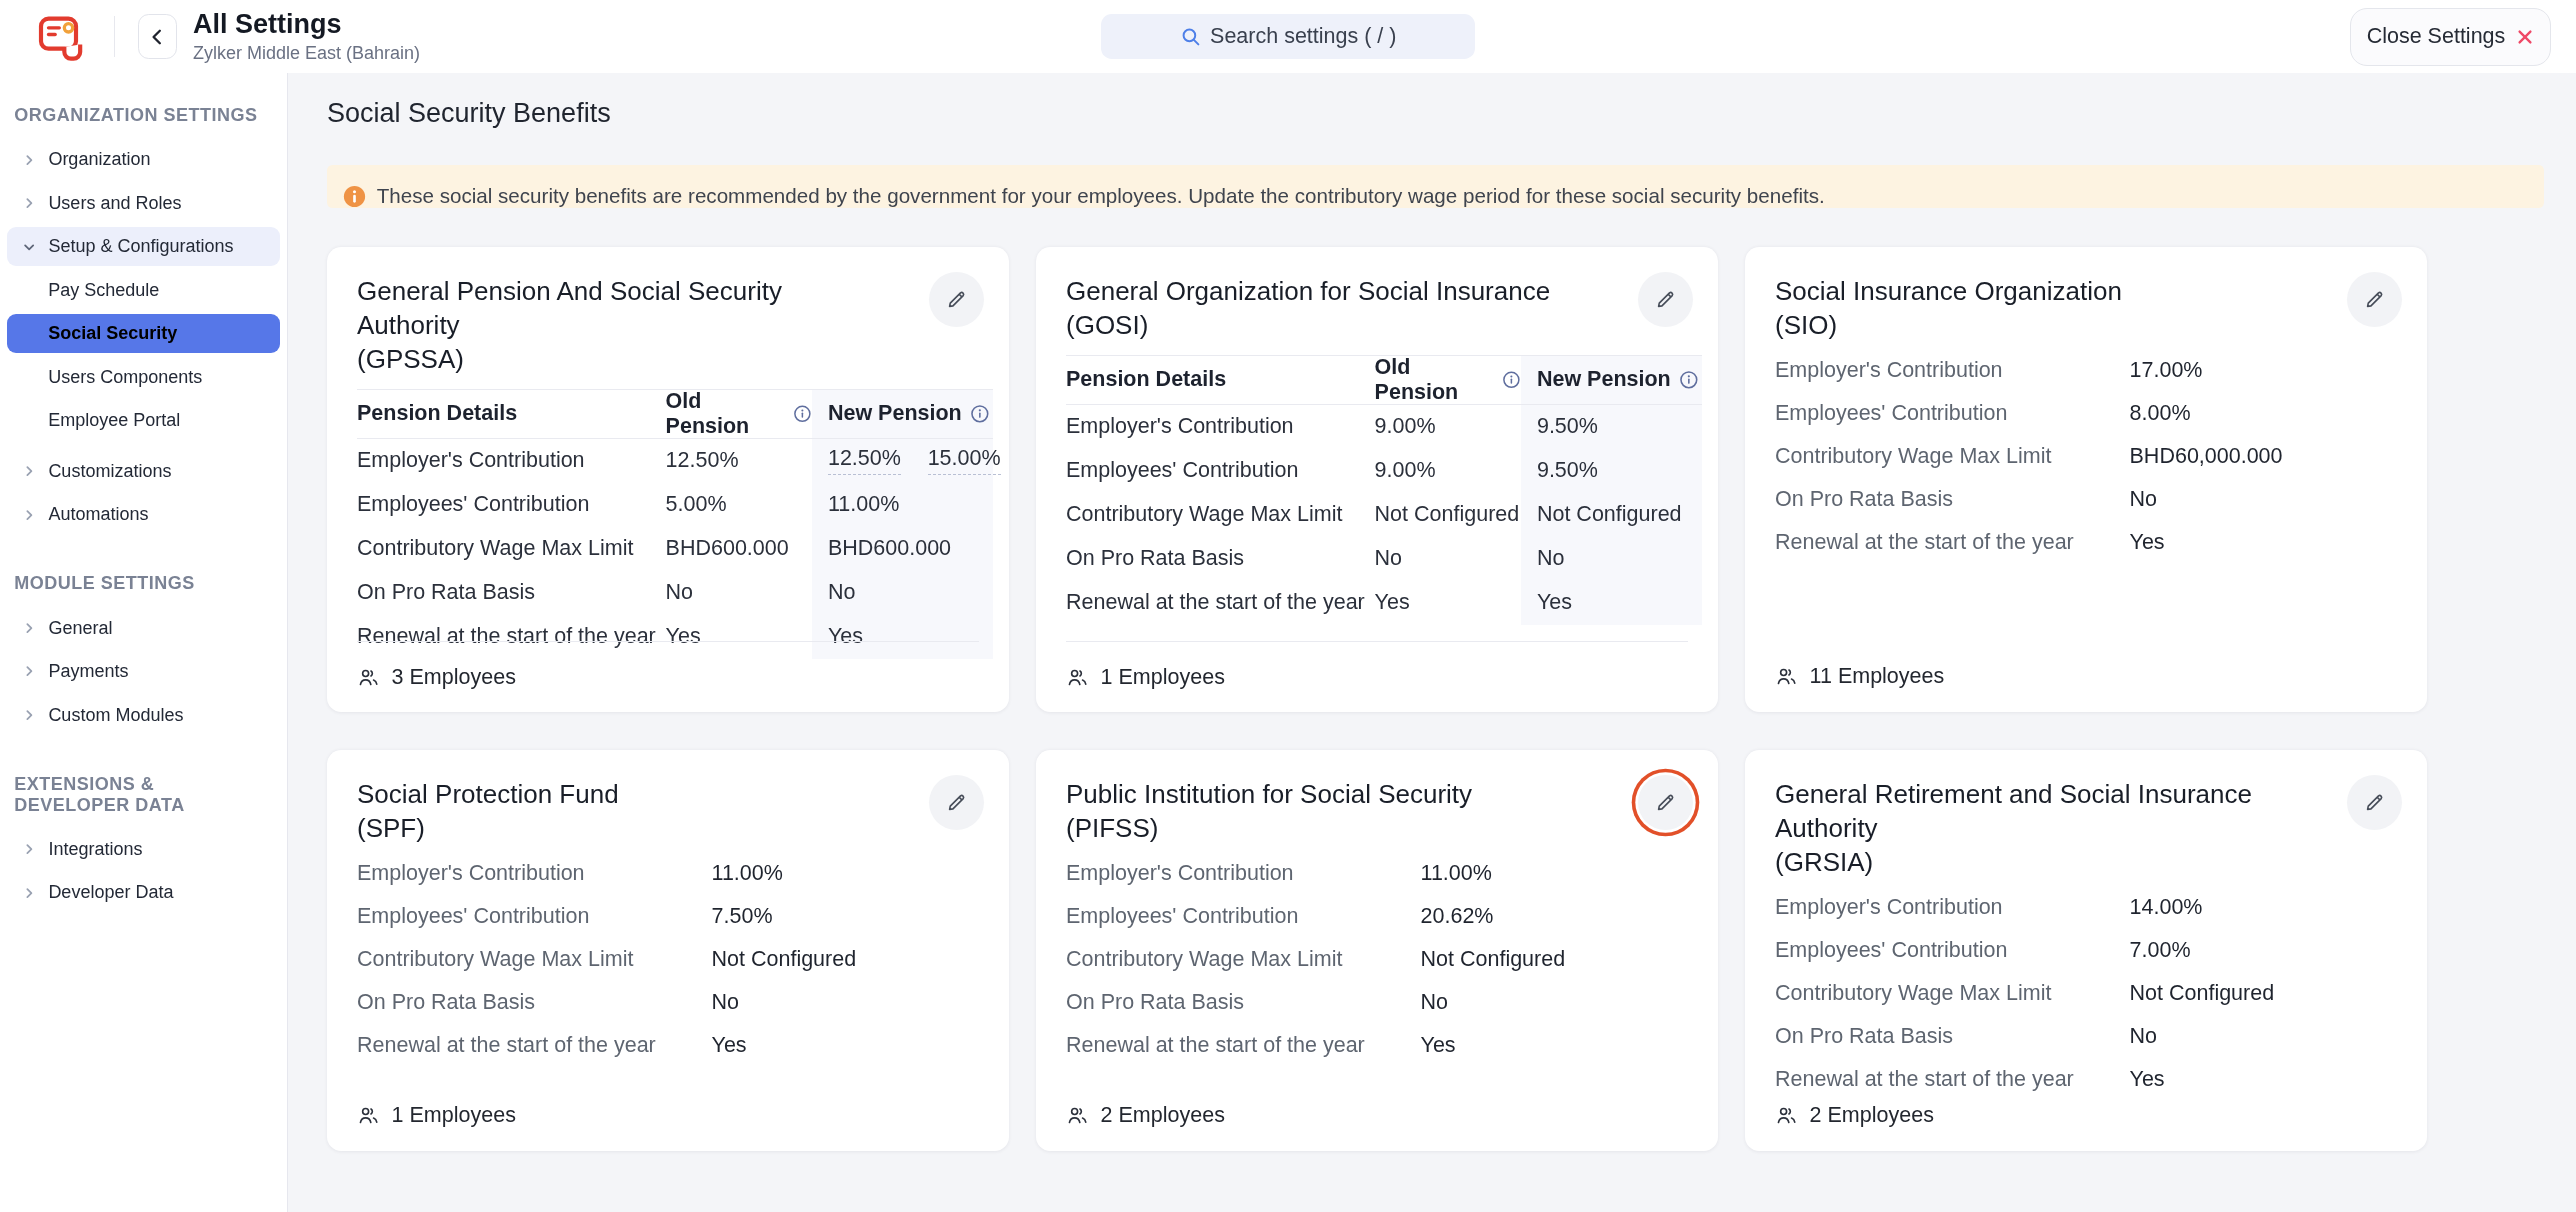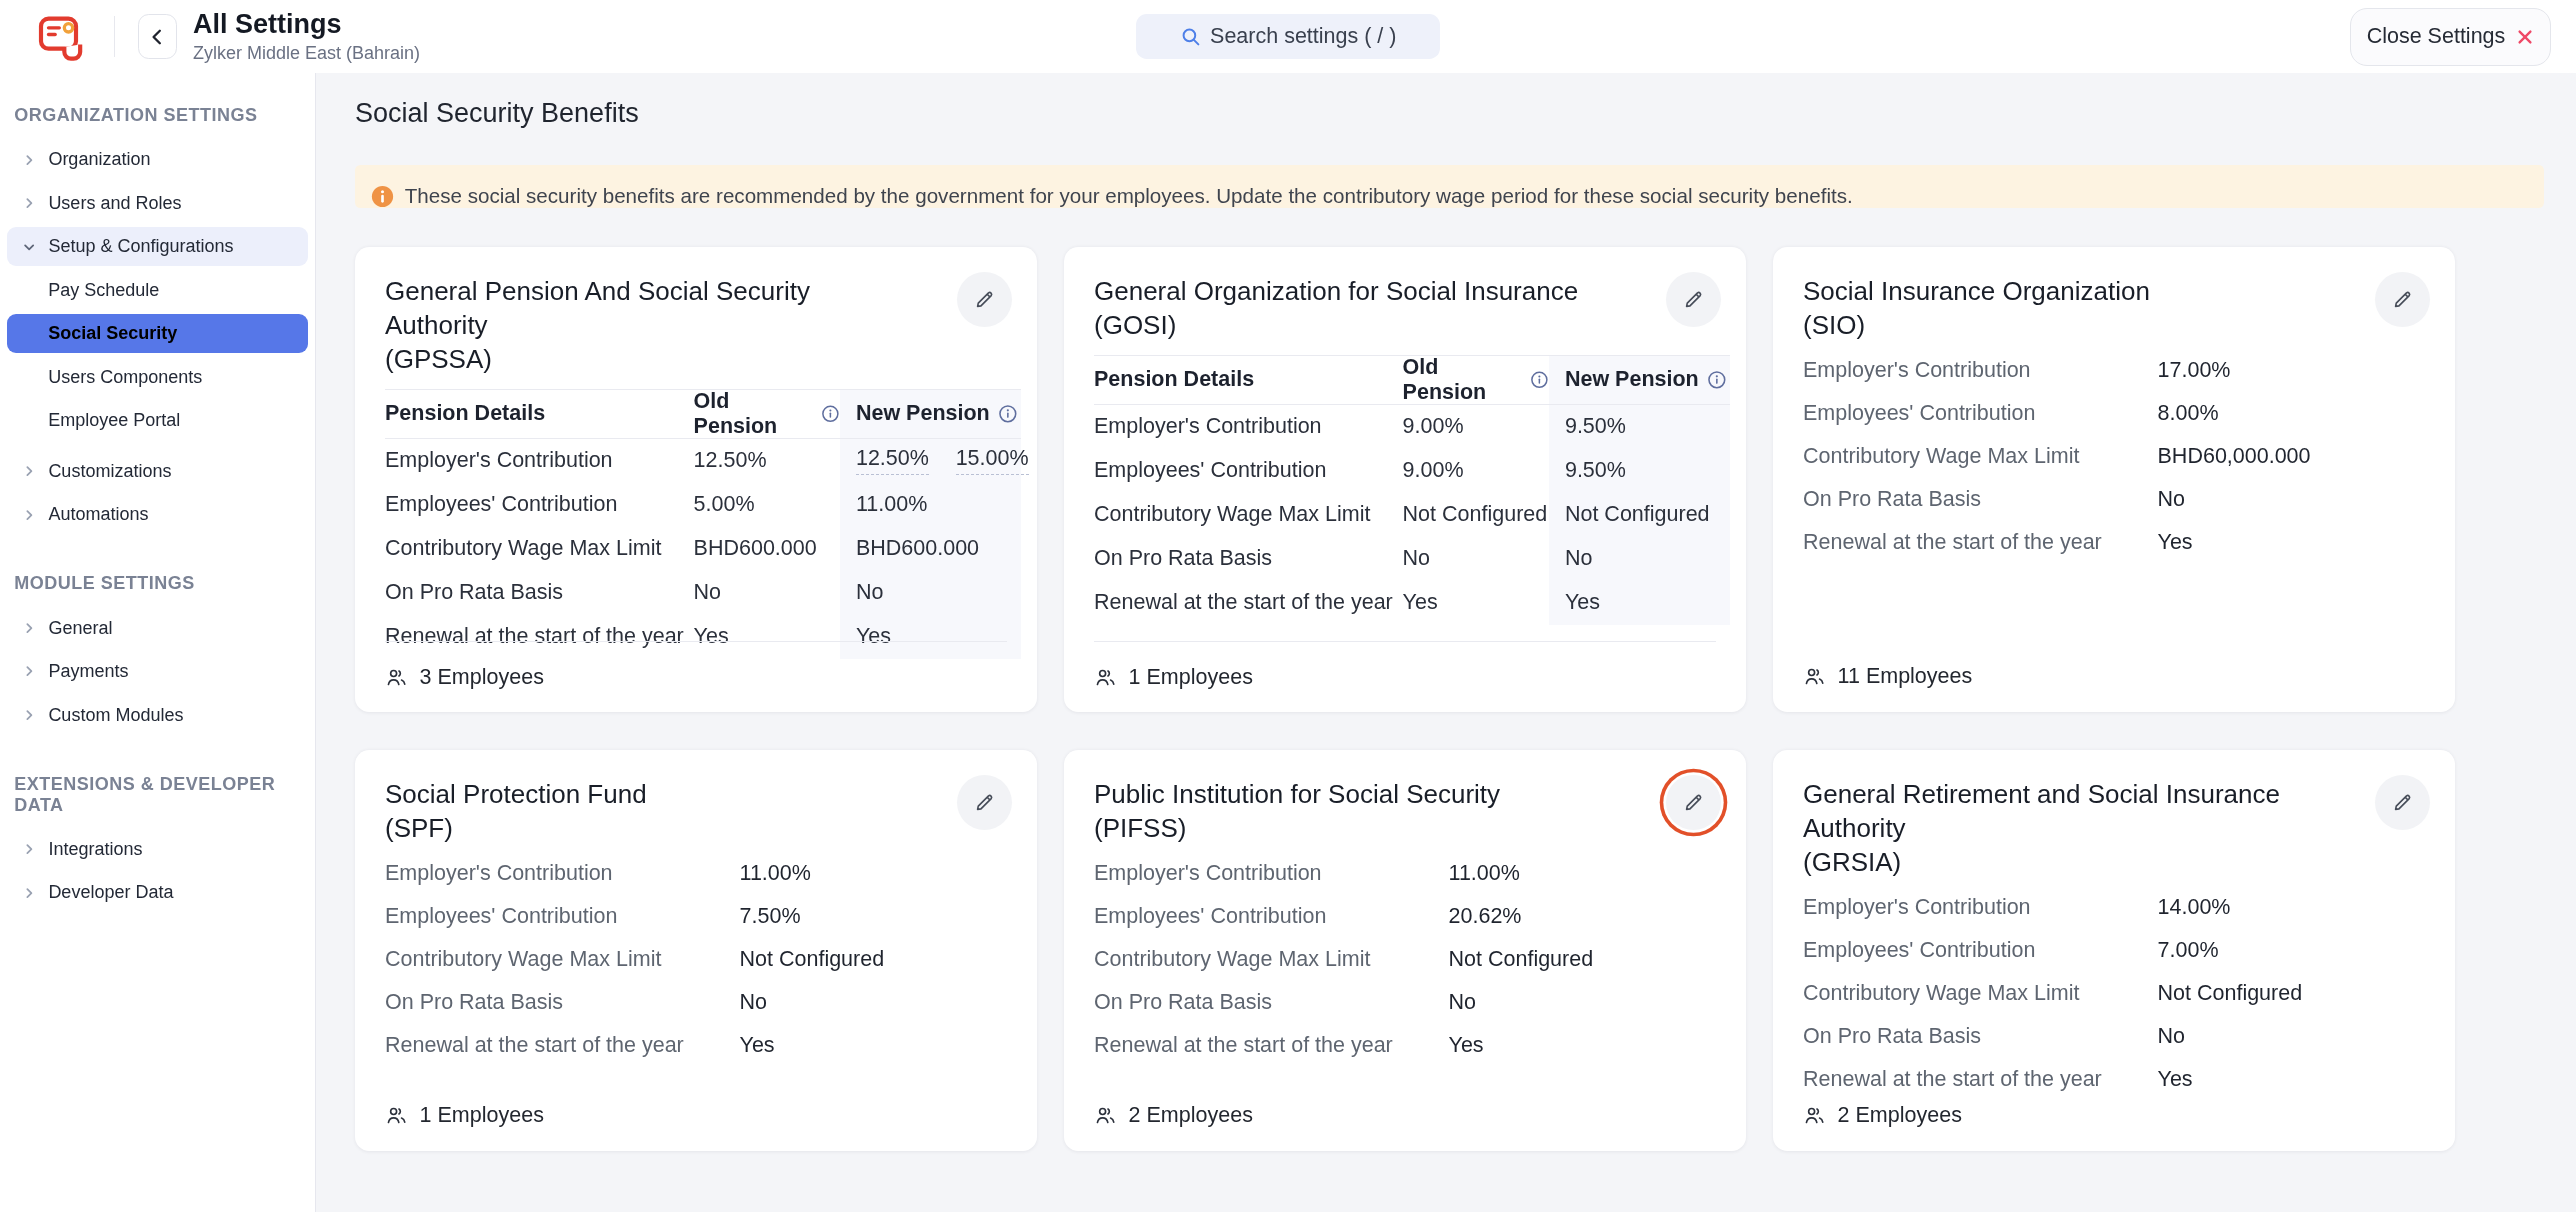--- a/index.html
+++ b/index.html
@@ -7,27 +7,27 @@
   body { font-family:"Liberation Sans", sans-serif; background:#f4f5f8; color:#20252f; }
 
   
   .header { height:73px; background:#ffffff; display:flex; align-items:center; padding:0 25px 0 36px; position:relative; }
   .logo { width:55px; height:50px; flex:0 0 auto; }
   .hdr-divider { width:0.9px; height:41px; background:#e7e8ee; margin:0 23px; }
   .back-btn { width:39px; height:45px; border:0.9px solid #e2e4eb; background:#fff; border-radius:10.7px; display:flex; align-items:center; justify-content:center; cursor:pointer; }
   .title-block { margin-left:16px; }
   .app-title { font-size:27px; font-weight:700; color:#141923; line-height:30px; }
   .app-subtitle { font-size:18px; color:#6a7183; margin-top:3.6px; }
-  .search-pill { position:absolute; left:50%; top:14.3px; transform:translateX(-50%); width:304px; height:45px; background:#eef1fa; border-radius:10.7px; display:flex; align-items:center; justify-content:center; gap:9px; cursor:pointer; }
+  .search-pill { position:absolute; left:50%; top:14.3px; transform:translateX(-50%); width:374px; height:45px; background:#eef1fa; border-radius:10.7px; display:flex; align-items:center; justify-content:center; gap:9px; cursor:pointer; }
   .search-pill span { font-size:21.5px; color:#39404e; }
   .close-btn { margin-left:auto; height:58px; padding:0 16px; border:0.9px solid #e4e6ec; background:#fbfbfd; border-radius:17px; display:flex; align-items:center; gap:10.7px; font-size:21.5px; color:#262b35; cursor:pointer; }
 
   
   .shell { display:flex; height:1140px; }
-  .side { width:316px; background:#ffffff; border-right:0.9px solid #e6e7ee; padding-top:0.9px; flex:0 0 auto; }
+  .side { width:288px; background:#ffffff; border-right:0.9px solid #e6e7ee; padding-top:0.9px; flex:0 0 auto; }
   .main { flex:1; padding:25px 32px 0 39px; }
 
   
   .sec-label { font-size:18px; font-weight:700; color:#7a8294; letter-spacing:0.5px; padding:0 14.3px; margin:31px 0 14.3px; }
   .sec-label.later { margin-top:39px; }
   .nav-item { height:39px; margin:4.5px 7.2px; border-radius:9px; display:flex; align-items:center; padding:0 9px 0 12.5px; font-size:18px; color:#232936; cursor:pointer; }
   .nav-item .chev { width:18px; height:18px; margin-right:10.7px; display:flex; align-items:center; justify-content:center; flex:0 0 auto; }
   .nav-item.sub { padding-left:41px; }
   .nav-item.expanded { background:#ecEFfb; background:#eceffb; }
   .nav-item.selected { background:#5677e8; color:#000000; font-weight:700; }

